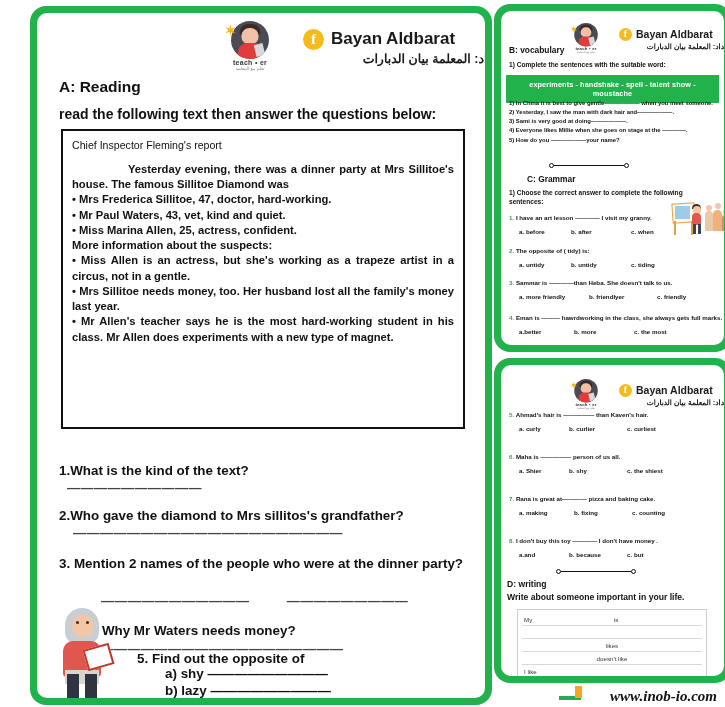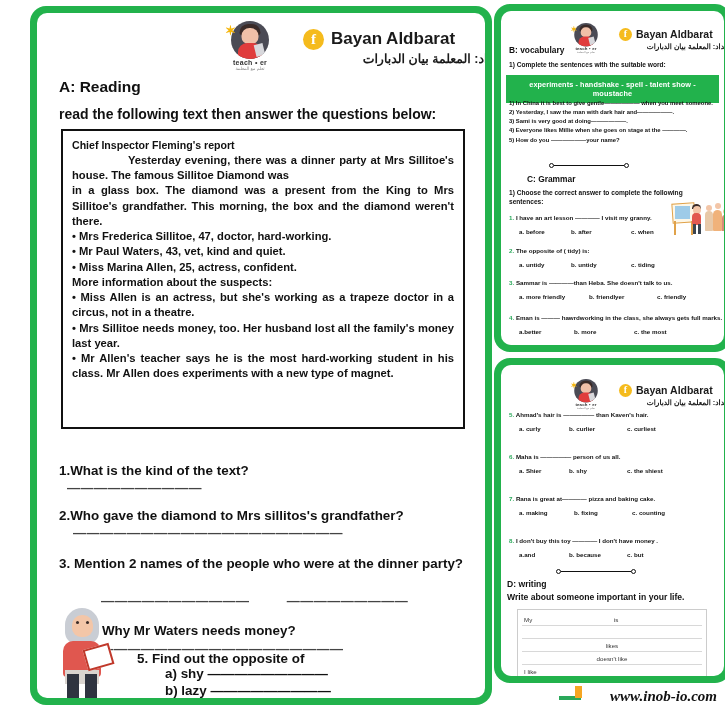--- a/index.html
+++ b/index.html
@@ -80,21 +80,21 @@
     font-size: 15.5px; font-weight: bold; color: #111;
   }
   .read-instr {
     position: absolute; left: 22px; top: 93px;
     font-size: 14px; font-weight: bold; color: #111;
   }
   .textbox {
     position: absolute; left: 24px; top: 116px; width: 404px; height: 300px;
     border: 2.5px solid #111; background: #fff; padding: 8px 9px 0 9px;
   }
-  .tb-title { font-size: 10.6px; font-weight: bold; color: #111; margin-bottom: 2px; }
+  .tb-title { font-size: 10.6px; font-weight: normal; color: #111; margin-bottom: 11px; }
   .tb-p {
     font-size: 11.2px; font-weight: bold; color: #111;
     line-height: 1.36; text-align: justify; text-justify: inter-word;
   }
   .tb-p.indent { text-indent: 56px; }
   .tb-line { font-size: 11.2px; font-weight: bold; color: #111; line-height: 1.36; }
 
   .q-block { position: absolute; left: 22px; width: 420px; }
   .q-text { font-size: 13.4px; font-weight: bold; color: #111; }
   .dash {
@@ -246,26 +246,25 @@
           </div>
         </div>
       </div>
 
       <div class="sec-a">A: Reading</div>
       <div class="read-instr">read the following text then answer the questions below:</div>
 
       <div class="textbox">
         <div class="tb-title">Chief Inspector Fleming's report</div>
         <div class="tb-p indent">Yesterday evening, there was a dinner party at Mrs Sillitoe's house. The famous Sillitoe Diamond was</div>
-        <div class="tb-p">in a glass box. The diamond was a present from the King to Mrs Sillitoe's grandfather. This morning, the box and the diamond weren't there.</div>
         <div class="tb-line">• Mrs Frederica Sillitoe, 47, doctor, hard-working.</div>
         <div class="tb-line">• Mr Paul Waters, 43, vet, kind and quiet.</div>
         <div class="tb-line">• Miss Marina Allen, 25, actress, confident.</div>
         <div class="tb-line">More information about the suspects:</div>
-        <div class="tb-p">• Miss Allen is an actress, but she's working as a trapeze doctor in a circus, not in a theatre.</div>
+        <div class="tb-p">• Miss Allen is an actress, but she's working as a trapeze artist in a circus, not in a gentle.</div>
         <div class="tb-p">• Mrs Sillitoe needs money, too. Her husband lost all the family's money last year.</div>
         <div class="tb-p">• Mr Allen's teacher says he is the most hard-working student in his class. Mr Allen does experiments with a new type of magnet.</div>
       </div>
 
       <div class="q-block" style="top:450px;">
         <div class="q-text">1.What is the kind of the text?</div>
         <div class="q-dash-row" style="padding-left:8px;">
           <span class="dash">——————————</span>
         </div>
       </div>

